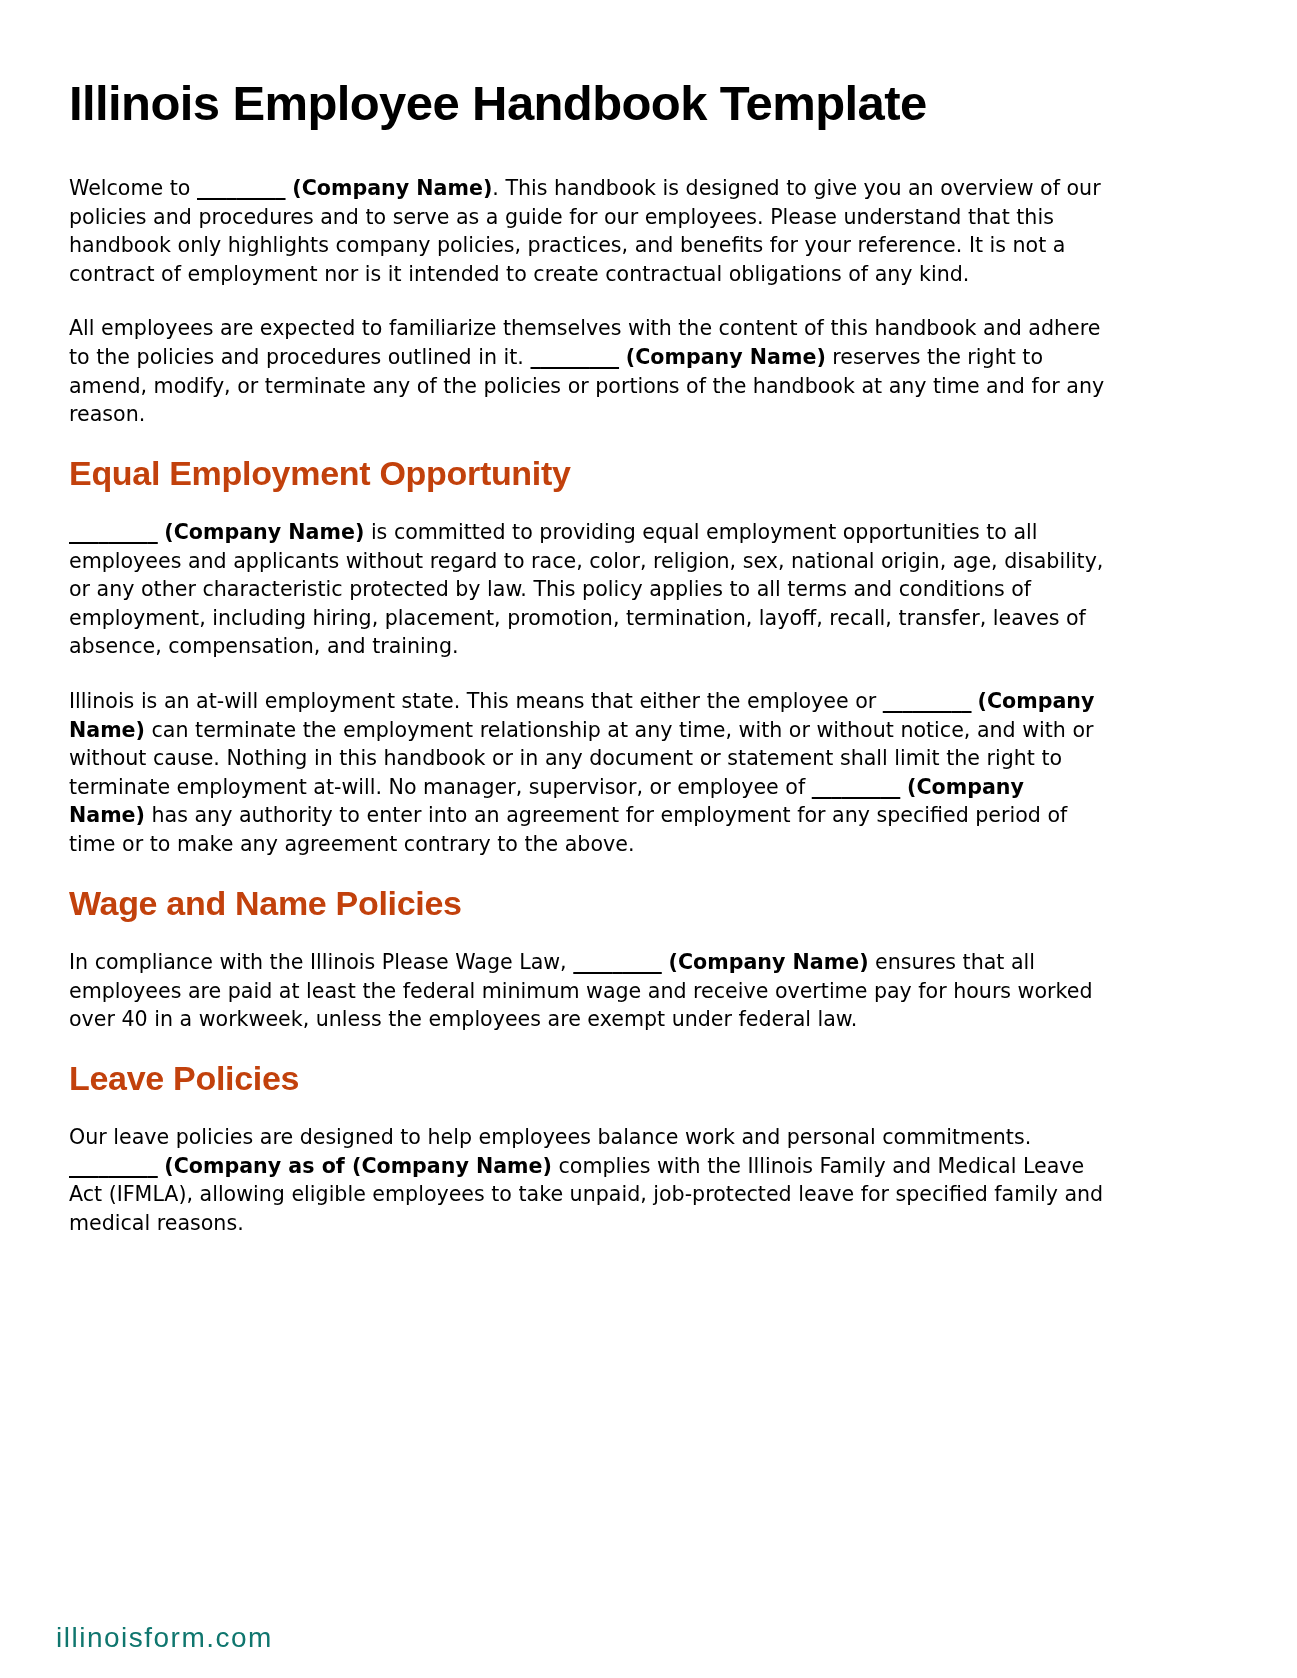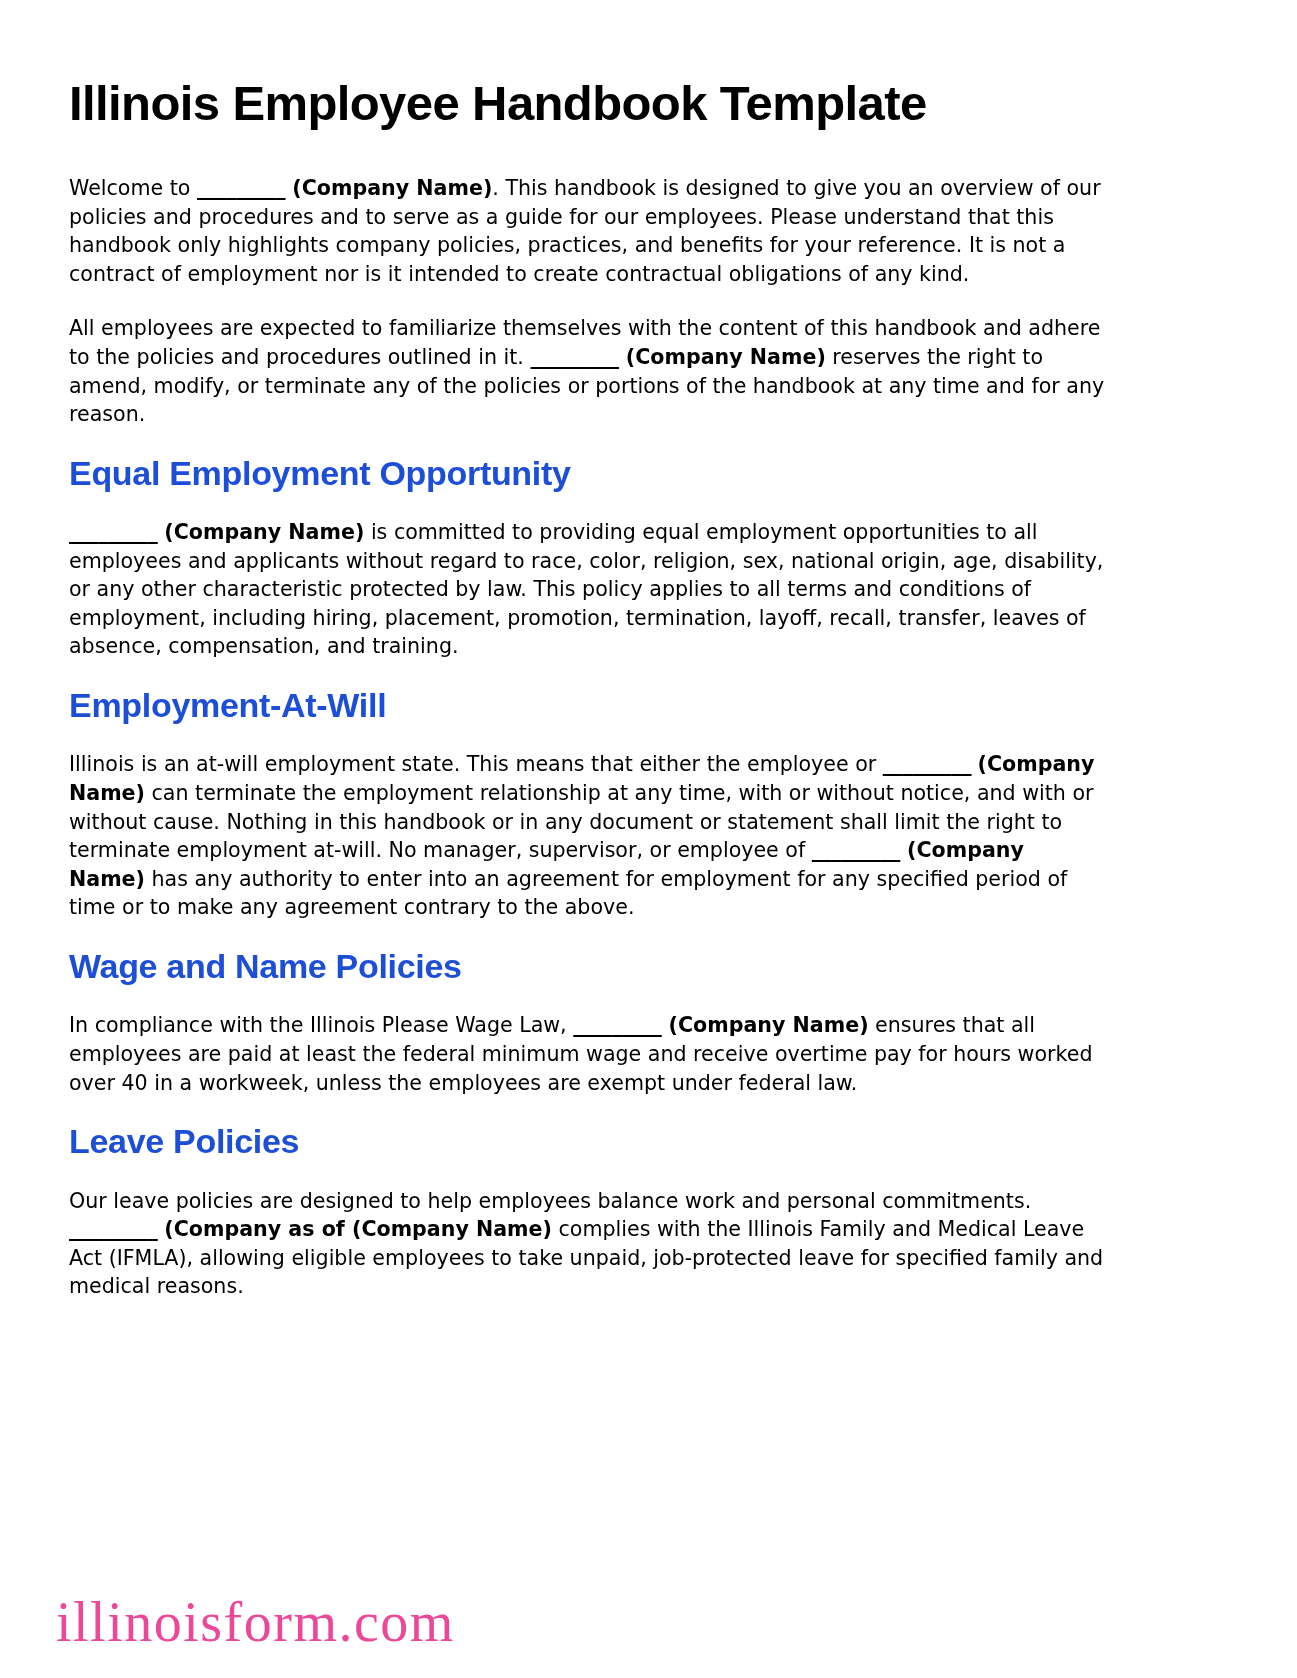--- a/index.html
+++ b/index.html
@@ -33,21 +33,21 @@
     margin: 0 0 44px 0;
     color: #000;
   }
   .section-heading {
     font-family: "Liberation Sans", sans-serif;
     font-weight: bold;
     font-size: 34px;
     line-height: 1.1;
     letter-spacing: -0.3px;
     margin: 24px 0 26px 0;
-    color: #1d4ed8;
+    color: #c2410c;
   }
   .body-par {
     font-family: "DejaVu Sans", sans-serif;
     font-size: 20.6px;
     line-height: 28.6px;
     margin: 4px 0 26px 0;
     color: #000;
     text-align: left;
     max-width: 1090px;
   }
@@ -57,45 +57,44 @@
   }
   .blank {
     font-weight: bold;
     letter-spacing: -0.5px;
     white-space: nowrap;
   }
   .watermark {
     position: absolute;
     left: 56px;
     bottom: 24px;
-    font-family: Liberation Serif, serif;
-    font-size: 56px;
+    font-family: Liberation Sans, sans-serif;
+    font-size: 28px;
     letter-spacing: 1.5px;
-    color: #ec4899;
+    color: #0f766e;
     white-space: nowrap;
     z-index: 5;
   }
   .content-wrap { position: relative; z-index: 1; }
 </style>
 </head>
 <body>
 
 <div class="page">
   <div class="content-wrap">
 
     <h1 class="doc-title">Illinois Employee Handbook Template</h1>
 
     <p class="body-par"><span>Welcome to </span><span class="blank">_________</span><span class="b"> (Company Name)</span><span>. This handbook is designed to give you an overview of our policies and procedures and to serve as a guide for our employees. Please understand that this handbook only highlights company policies, practices, and benefits for your reference. It is not a contract of employment nor is it intended to create contractual obligations of any kind.</span></p>
 
     <p class="body-par"><span>All employees are expected to familiarize themselves with the content of this handbook and adhere to the policies and procedures outlined in it. </span><span class="blank">_________</span><span class="b"> (Company Name)</span><span> reserves the right to amend, modify, or terminate any of the policies or portions of the handbook at any time and for any reason.</span></p>
 
     <h2 class="section-heading">Equal Employment Opportunity</h2>
     <p class="body-par"><span class="blank">_________</span><span class="b"> (Company Name)</span><span> is committed to providing equal employment opportunities to all employees and applicants without regard to race, color, religion, sex, national origin, age, disability, or any other characteristic protected by law. This policy applies to all terms and conditions of employment, including hiring, placement, promotion, termination, layoff, recall, transfer, leaves of absence, compensation, and training.</span></p>
 
-    <h2 class="section-heading">Employment-At-Will</h2>
     <p class="body-par"><span>Illinois is an at-will employment state. This means that either the employee or </span><span class="blank">_________</span> <span class="b">(Company Name)</span><span> can terminate the employment relationship at any time, with or without notice, and with or without cause. Nothing in this handbook or in any document or statement shall limit the right to terminate employment at-will. No manager, supervisor, or employee of </span><span class="blank">_________</span><span class="b"> (Company Name)</span><span> has any authority to enter into an agreement for employment for any specified period of time or to make any agreement contrary to the above.</span></p>
 
     <h2 class="section-heading">Wage and Name Policies</h2>
     <p class="body-par"><span>In compliance with the Illinois Please Wage Law, </span><span class="blank">_________</span><span class="b"> (Company Name)</span><span> ensures that all employees are paid at least the federal minimum wage and receive overtime pay for hours worked over 40 in a workweek, unless the employees are exempt under federal law.</span></p>
 
     <h2 class="section-heading">Leave Policies</h2>
     <p class="body-par"><span>Our leave policies are designed to help employees balance work and personal commitments. </span><span class="blank">_________</span><span class="b"> (Company as of (Company Name)</span><span> complies with the Illinois Family and Medical Leave Act (IFMLA), allowing eligible employees to take unpaid, job-protected leave for specified family and medical reasons.</span></p>
 
 
   </div>

